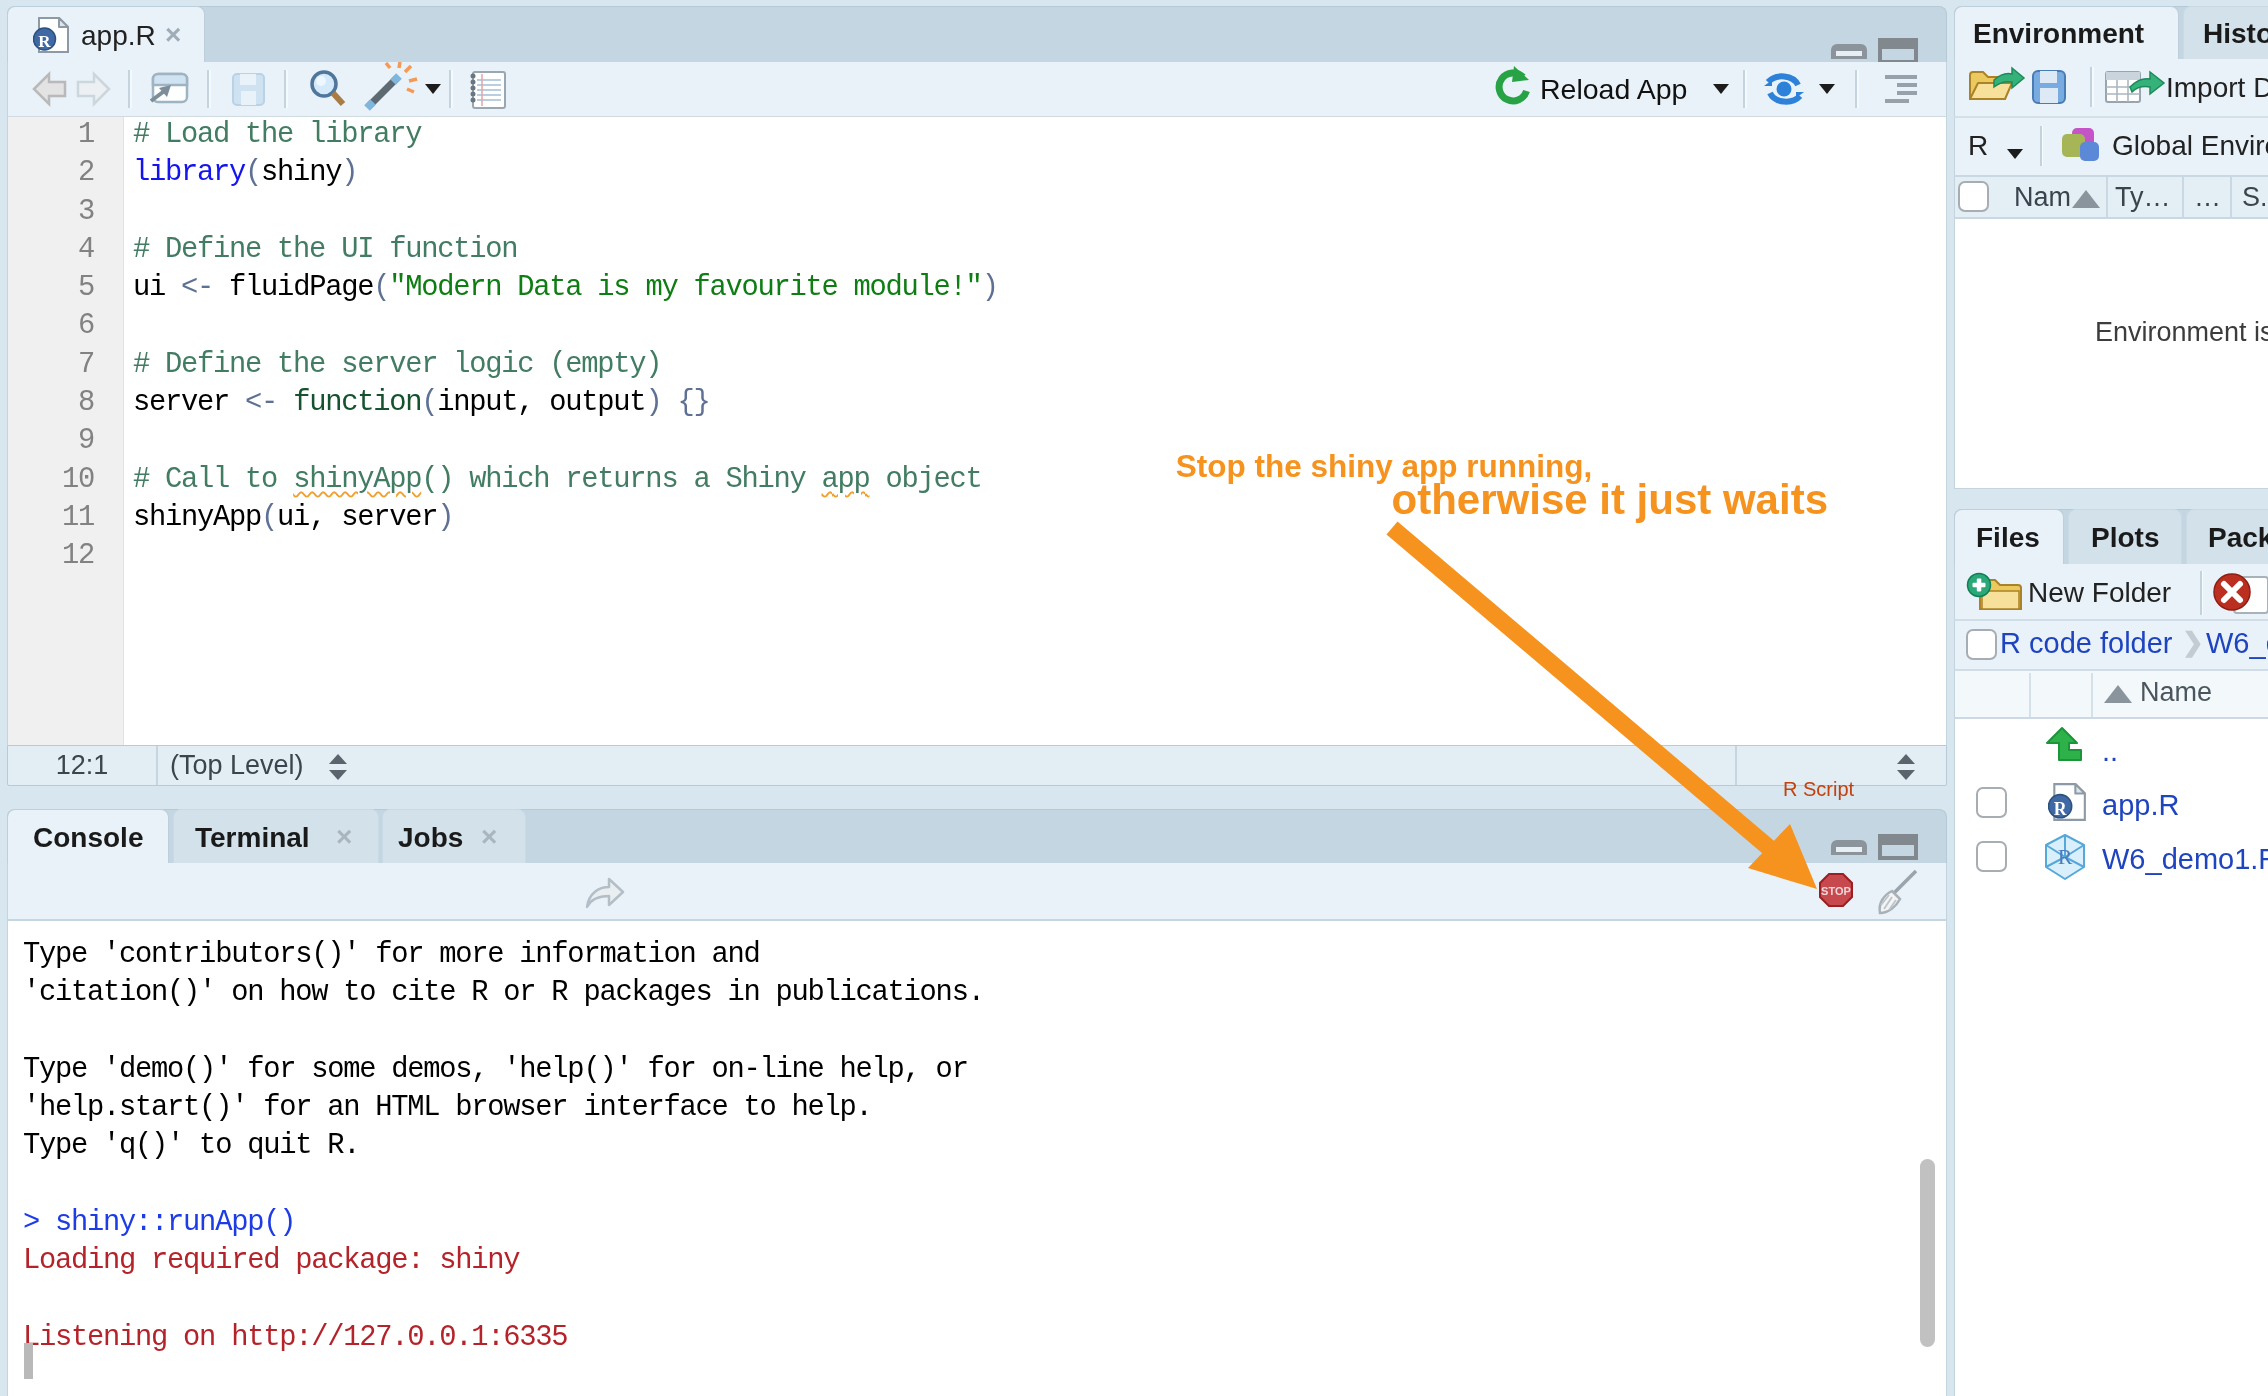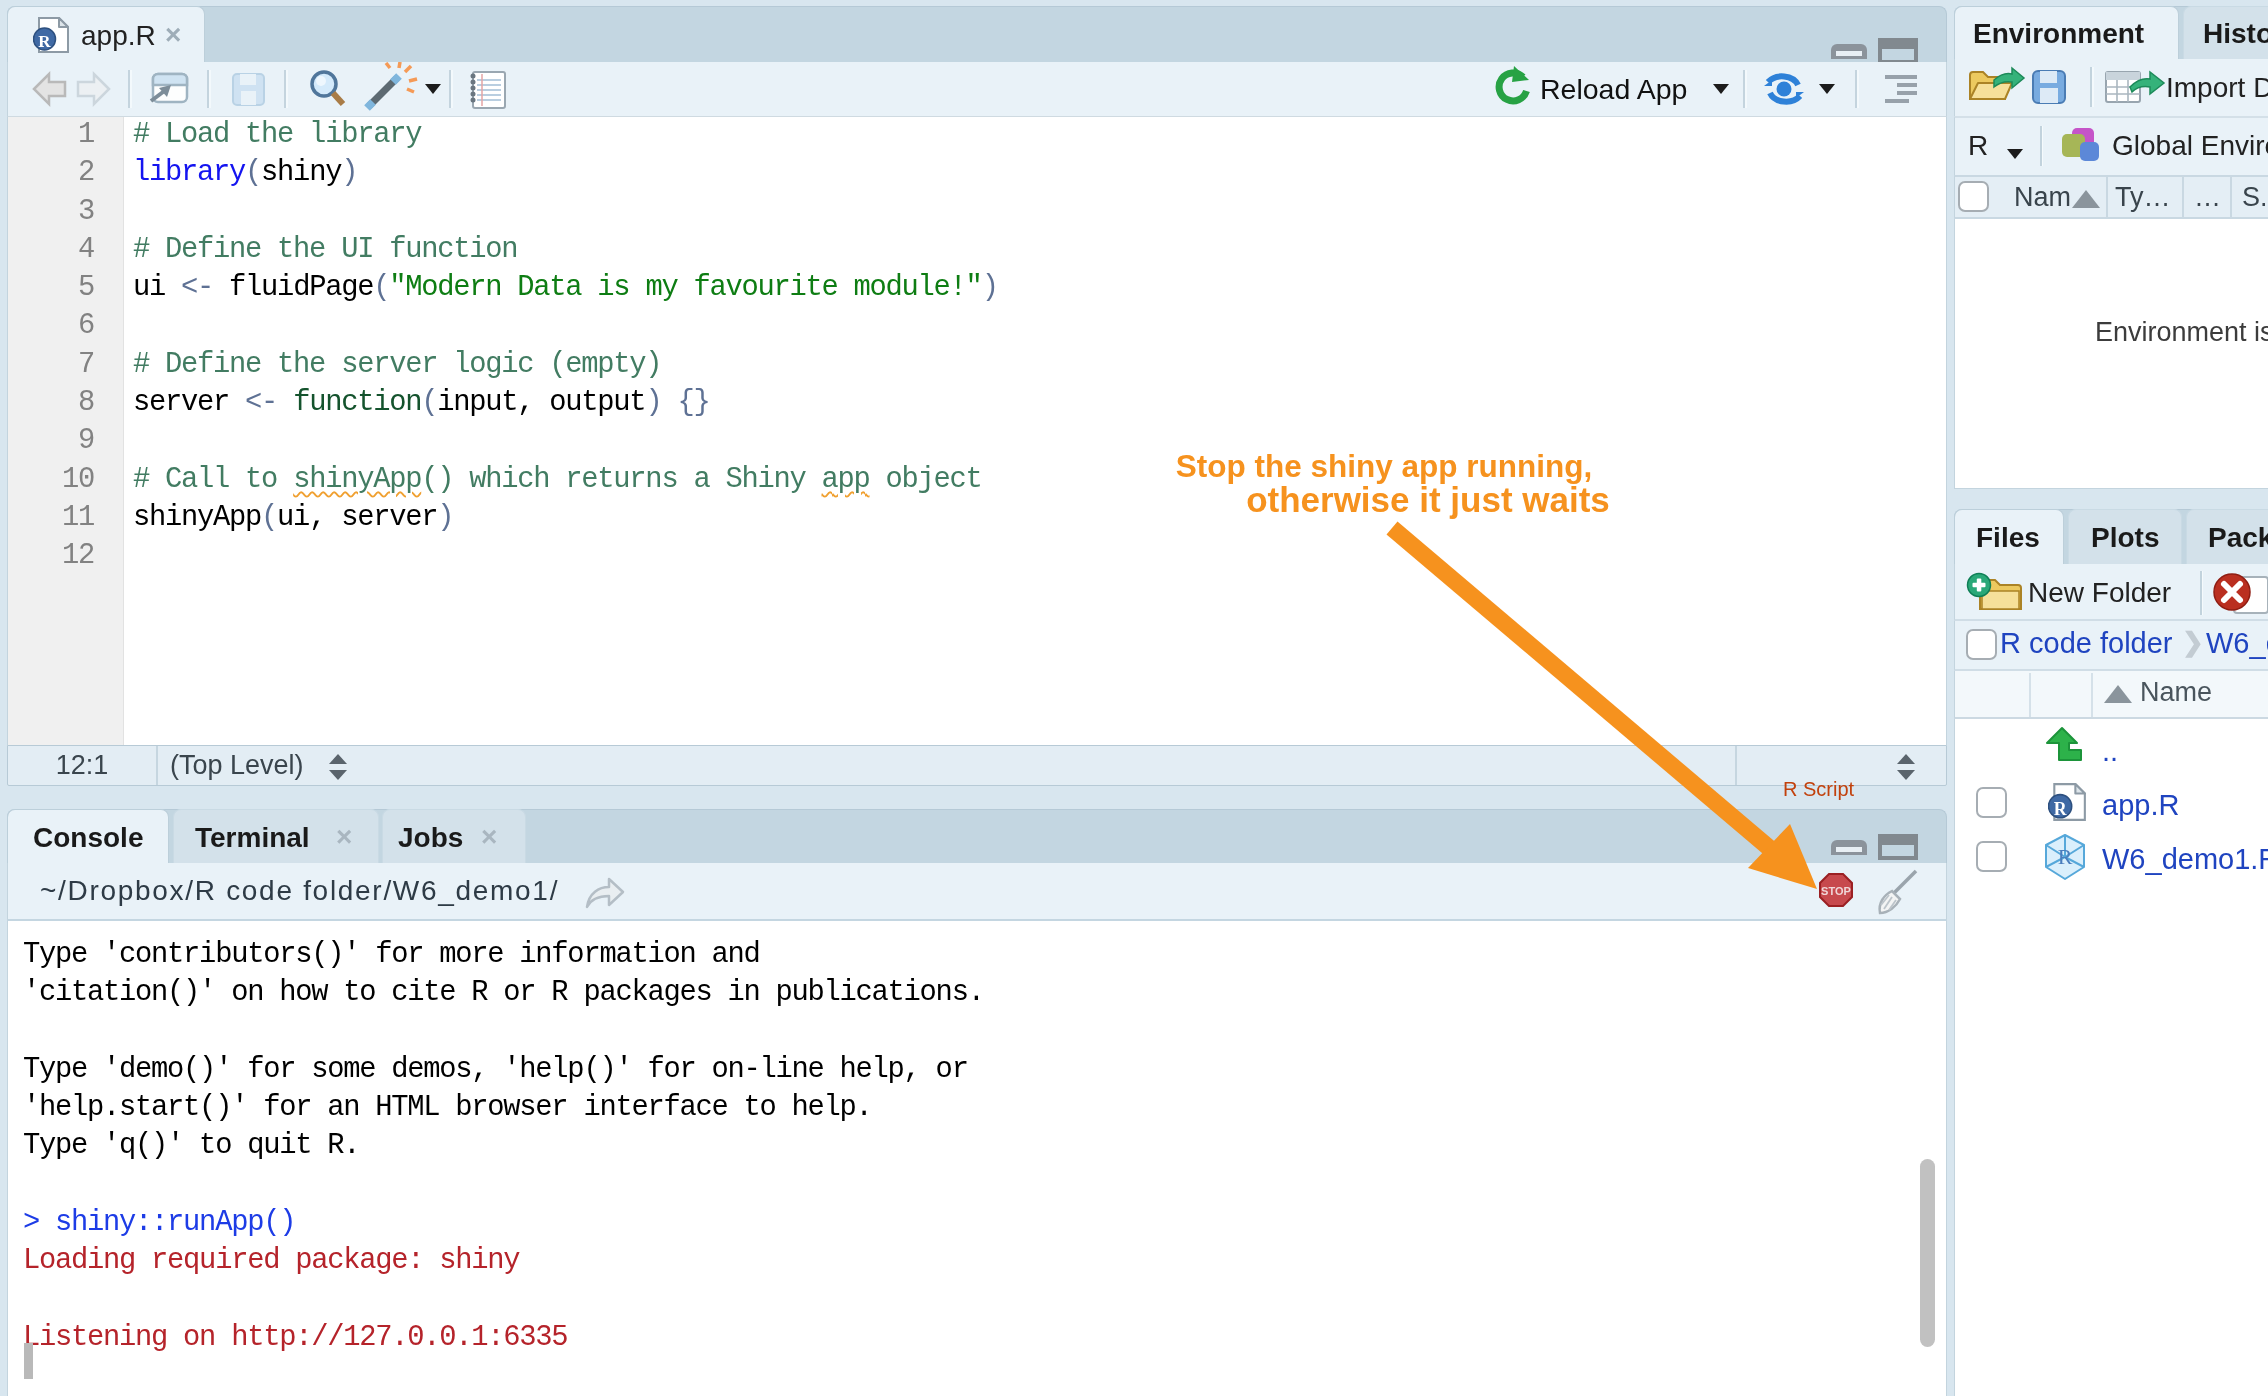--- a/index.html
+++ b/index.html
@@ -182,21 +182,20 @@
   <div class="abs tabtxt" style="left:391px; top:13px; font-size:28px;">Jobs</div>
   <div class="abs" style="left:474px; top:12px; font-size:28px; color:#a9b6c0; font-weight:bold;">×</div>
   <div class="abs" id="con-minmax" style="left:1821px; top:23px;"><svg width="95" height="28" viewBox="0 0 95 28">
     <path d="M3 23 V14 a6 6 0 0 1 6 -6 h24 a6 6 0 0 1 6 6 v9 z" fill="#8b939b"></path>
     <rect x="8" y="15" width="26" height="5" fill="#e8eff4"></rect>
     <rect x="52" y="4" width="36" height="22" fill="none" stroke="#81898f" stroke-width="4"></rect>
     <rect x="52" y="4" width="36" height="9" fill="#81898f"></rect>
   </svg></div>
 
   <div class="abs lightbar" style="left:0; top:54px; width:1940px; height:58px; border-left:1px solid #c3d4de; border-right:1px solid #c3d4de; border-bottom:2px solid #c4d6e1;"></div>
-  <div class="abs" style="left:33px; top:66px; font-size:28px; letter-spacing:1.7px; color:#2e3b46;">~/Dropbox/R code folder/W6_demo1/</div>
   <div class="abs" id="icon-sharearrow" style="left:576px; top:68px;"><svg width="42" height="34" viewBox="0 0 42 34">
     <path d="M4 30 C6 16 16 10 26 10 V2 L40 15 L26 28 V19 C16 19 8 22 4 30 Z" fill="#e9eef1" stroke="#b4bec6" stroke-width="2.5" stroke-linejoin="round"></path>
   </svg></div>
   <div class="abs" id="icon-stop" style="left:1812px; top:64px;"><svg width="34" height="34" viewBox="0 0 34 34">
     <path d="M10 1 h14 l9 9 v14 l-9 9 h-14 l-9 -9 v-14 z" fill="#c7494d" stroke="#9b2023" stroke-width="2"></path>
     <text x="17" y="22" font-size="11" font-weight="bold" fill="#f0d6d7" text-anchor="middle" font-family="Liberation Sans,sans-serif">STOP</text>
   </svg></div>
   <div class="abs" id="icon-broom" style="left:1863px; top:60px;"><svg width="50" height="46" viewBox="0 0 50 46">
     <line x1="24" y1="24" x2="46" y2="2" stroke="#9aa4ac" stroke-width="3.5"></line>
     <path d="M10 44 C8 34 14 26 22 22 L30 30 C26 38 18 44 10 44 Z" fill="#f3f4f4" stroke="#a8b1b8" stroke-width="2.5"></path>
@@ -340,17 +339,17 @@
     <g stroke="#56a8da" stroke-width="2" fill="#cdeafb" fill-opacity="0.75" stroke-linejoin="round">
       <path d="M23 2 L42 12 V34 L23 46 L4 34 V12 Z"></path>
       <path d="M23 2 V24 M23 24 L42 34 M23 24 L4 34 M4 12 L23 24 M42 12 L23 24"></path>
     </g>
     <text x="23" y="31" font-size="22" fill="#4a7dbd" text-anchor="middle" font-family="Liberation Serif,serif">R</text>
   </svg></div>
   <div class="abs filelink" style="left:148px; top:334px; font-size:29px;">W6_demo1.Rproj</div>
 </div>
 
 <div class="abs" style="left:984px; top:449px; width:800px; text-align:center; font-size:31.5px; font-weight:bold; color:#f6921e; line-height:34px;">Stop the shiny app running,</div>
-<div class="abs" style="left:1028px; top:483px; width:800px; text-align:center; font-size:35px; font-weight:bold; color:#f6921e; line-height:34px;">otherwise it just waits</div>
+<div class="abs" style="left:1028px; top:483px; width:800px; text-align:right; font-size:42px; font-weight:bold; color:#f6921e; line-height:34px;">otherwise it just waits</div>
 <svg class="abs" style="left:1350px; top:500px;" width="520" height="420" viewBox="0 0 520 420">
   <line x1="42" y1="28" x2="424" y2="352" stroke="#f6921e" stroke-width="17"></line>
   <polygon points="467,389 398,368 440,324 " fill="#f6921e"></polygon>
 </svg>
 
 </body></html>

